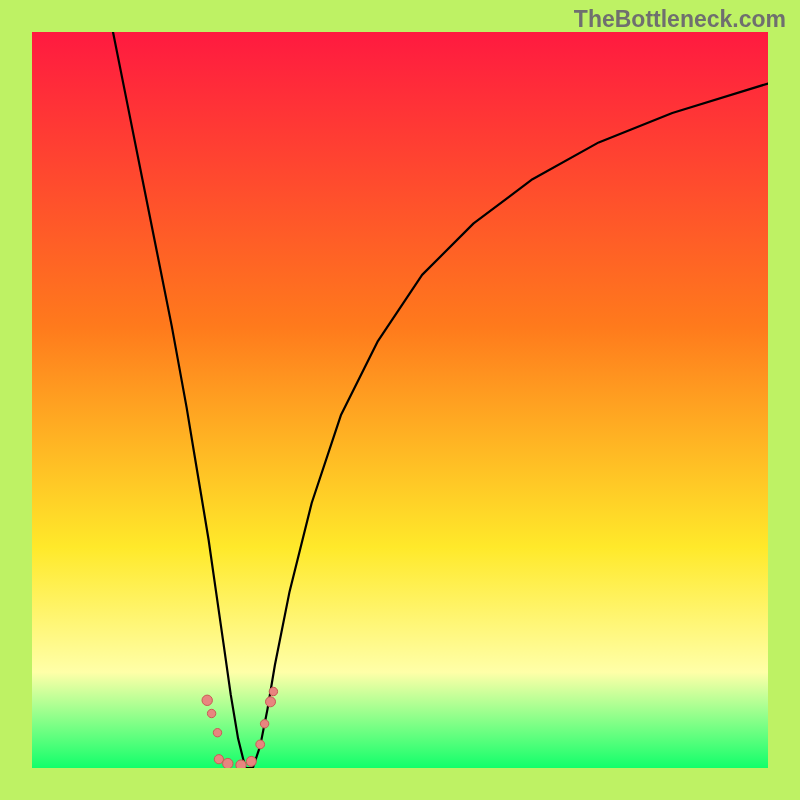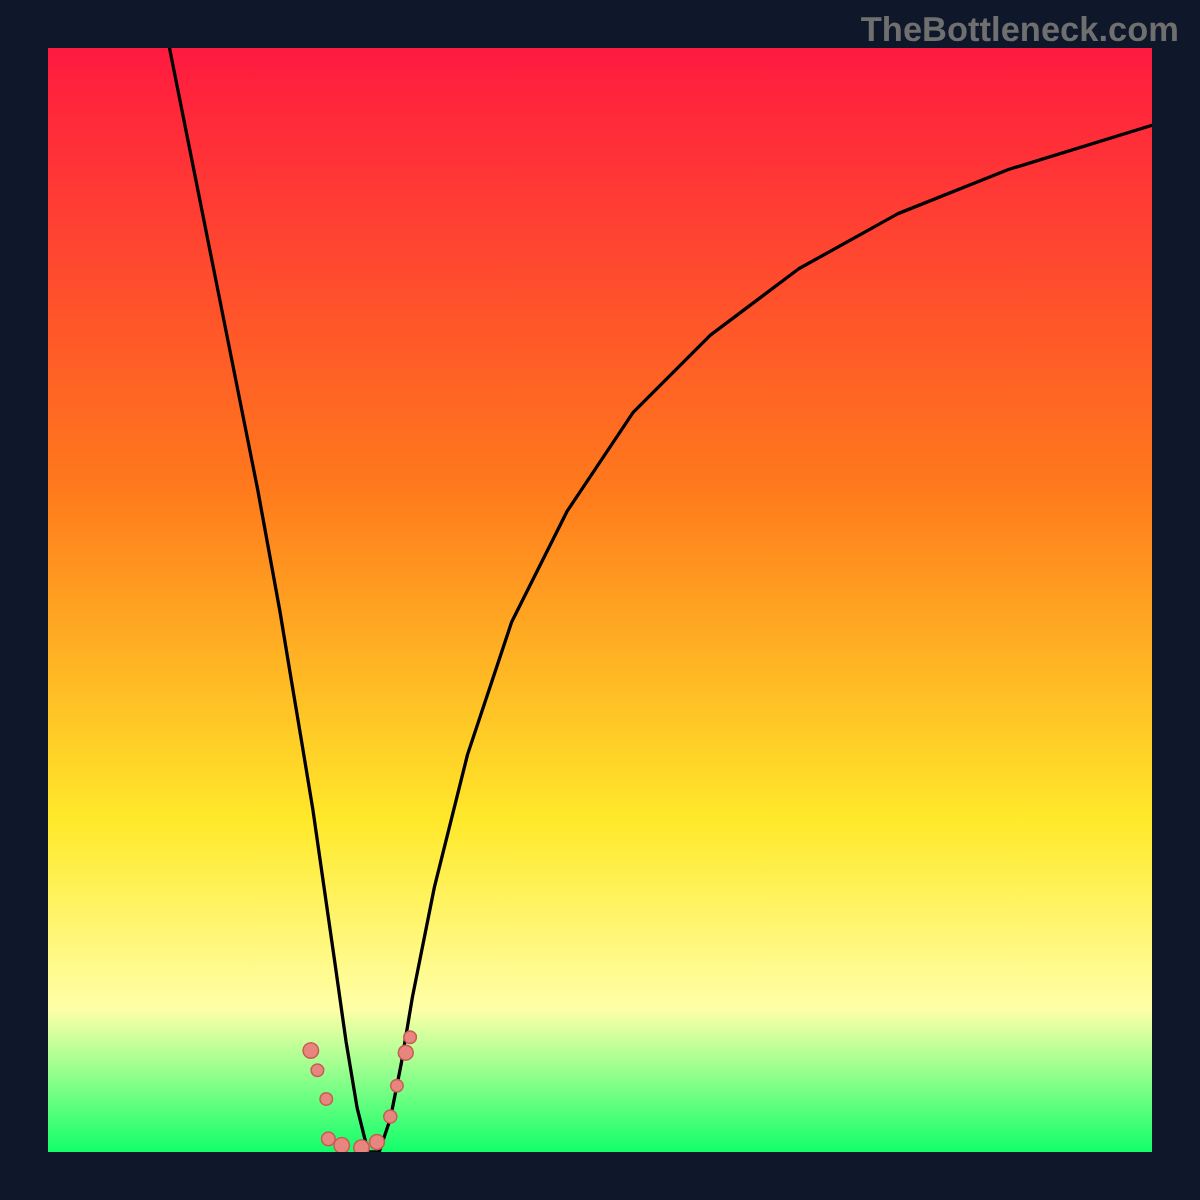--- a/index.html
+++ b/index.html
@@ -9,21 +9,21 @@
     height: 800px;
     background: #000;
     overflow: hidden;
   }
   .frame {
     position: absolute;
     left: 0;
     top: 0;
     width: 800px;
     height: 800px;
-    background: #0f172a;
+    background: #bef264;
   }
   .plot {
     position: absolute;
     left: 32px;
     top: 32px;
     width: 736px;
     height: 736px;
     overflow: hidden;
   }
   .watermark {

